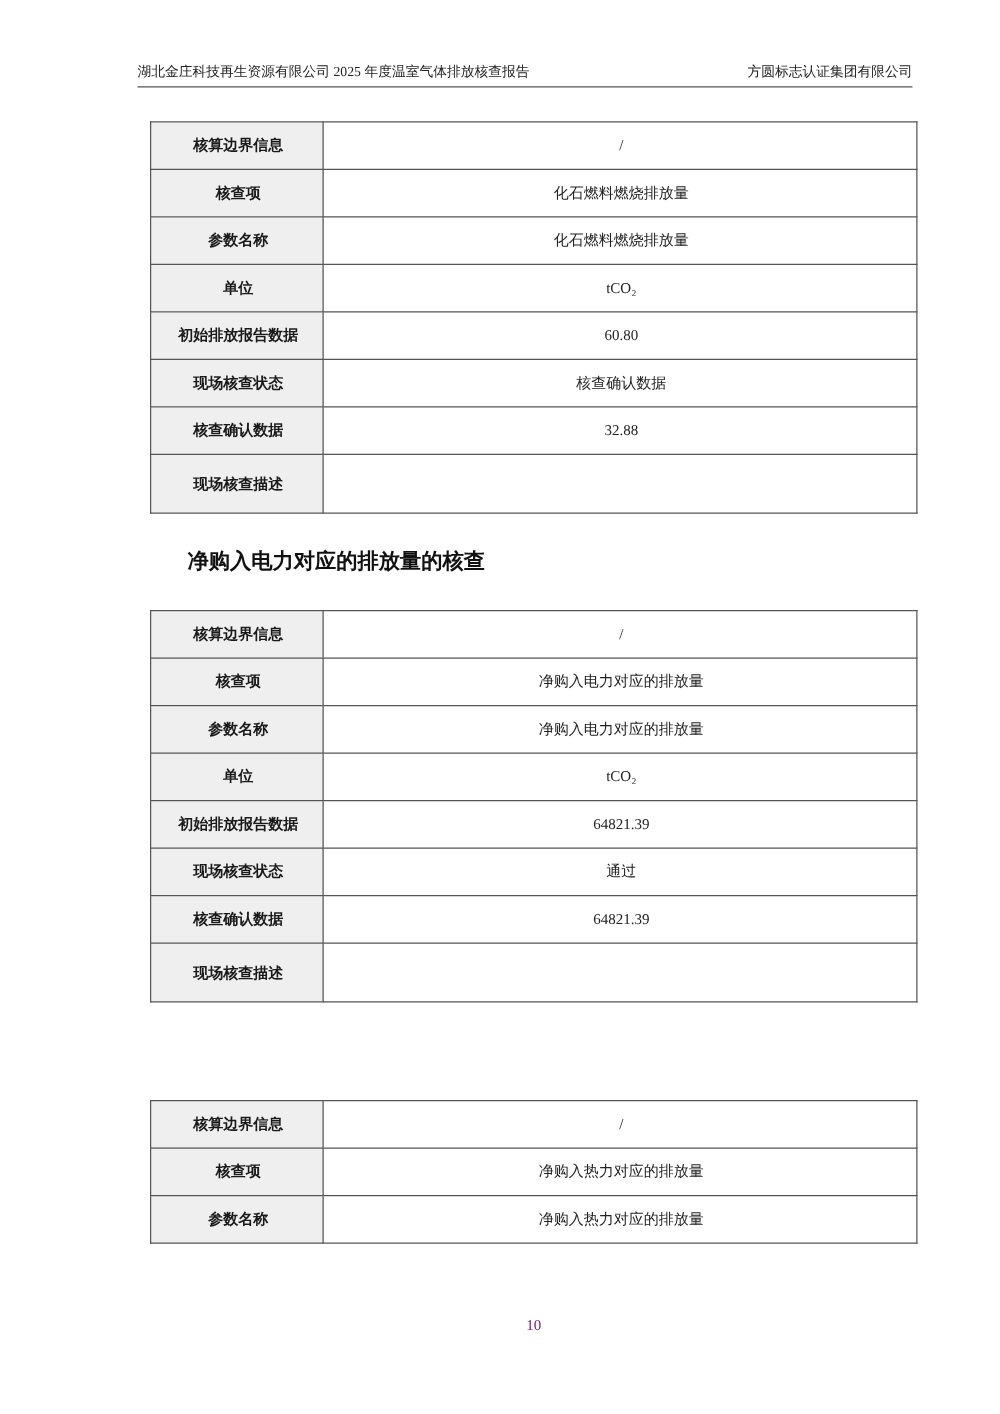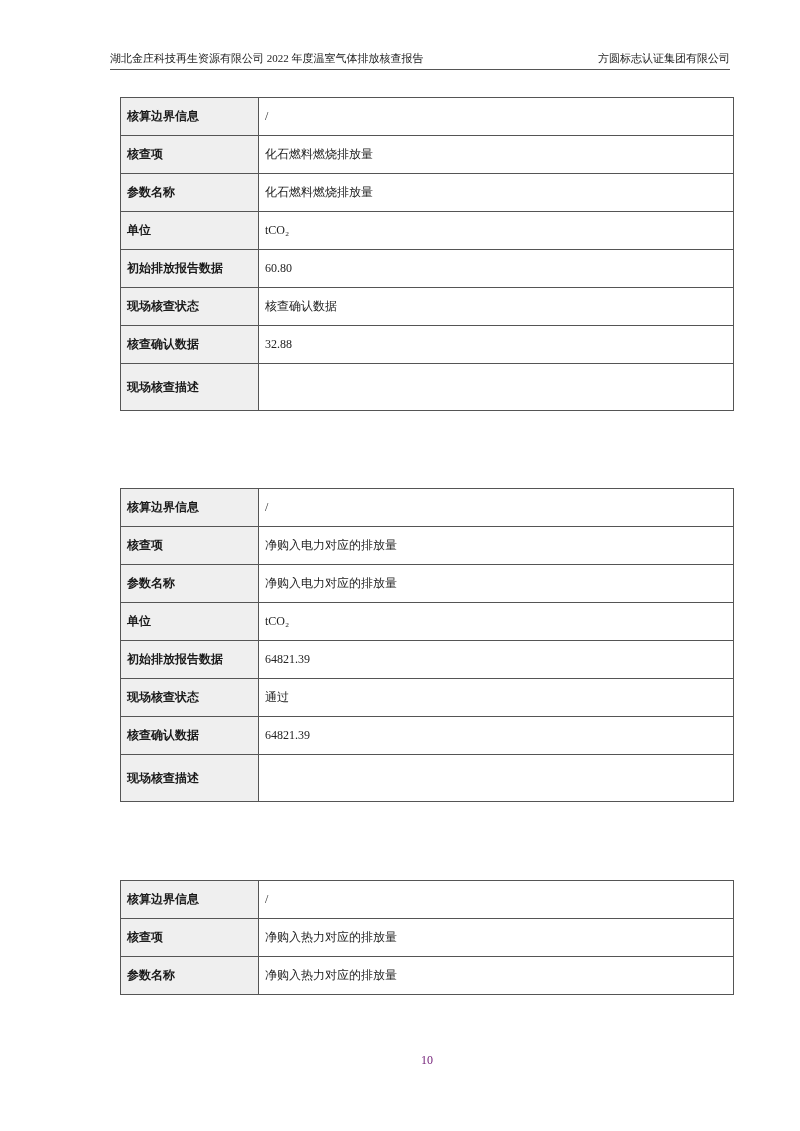--- a/index.html
+++ b/index.html
@@ -26,20 +26,21 @@
     color: #222;
     border-bottom: 1px solid #555;
     padding-bottom: 4px;
   }
   table.kv {
     position: absolute;
     left: 120px;
     width: 614px;
     border-collapse: collapse;
     table-layout: fixed;
+    text-align: center;
   }
   table.kv td {
     border: 1px solid #555;
     font-size: 12px;
     vertical-align: middle;
     padding: 0 4px 0 6px;
     overflow: hidden;
     white-space: nowrap;
   }
   table.kv td.k {
@@ -74,21 +75,21 @@
     font-size: 12px;
     color: #701a75;
   }
 </style>
 </head>
 <body>
 
 <div class="page">
 
   <div class="header">
-    <span>湖北金庄科技再生资源有限公司 2022 年度温室气体排放核查报告</span>
+    <span>湖北金庄科技再生资源有限公司 2025 年度温室气体排放核查报告</span>
     <span>方圆标志认证集团有限公司</span>
   </div>
 
   <table class="kv t1">
     <tbody>
         <tr>
       <td class="k">核算边界信息</td>
       <td class="v">/</td>
     </tr>
     <tr>
@@ -115,20 +116,21 @@
       <td class="k">核查确认数据</td>
       <td class="v">32.88</td>
     </tr>
     <tr class="tall">
       <td class="k">现场核查描述</td>
       <td class="v"></td>
     </tr>
   </tbody>
     </table>
 
+  <div class="sec-heading h-elec">净购入电力对应的排放量的核查</div>
 
   <table class="kv t2">
     <tbody>
         <tr>
       <td class="k">核算边界信息</td>
       <td class="v">/</td>
     </tr>
     <tr>
       <td class="k">核查项</td>
       <td class="v">净购入电力对应的排放量</td>

